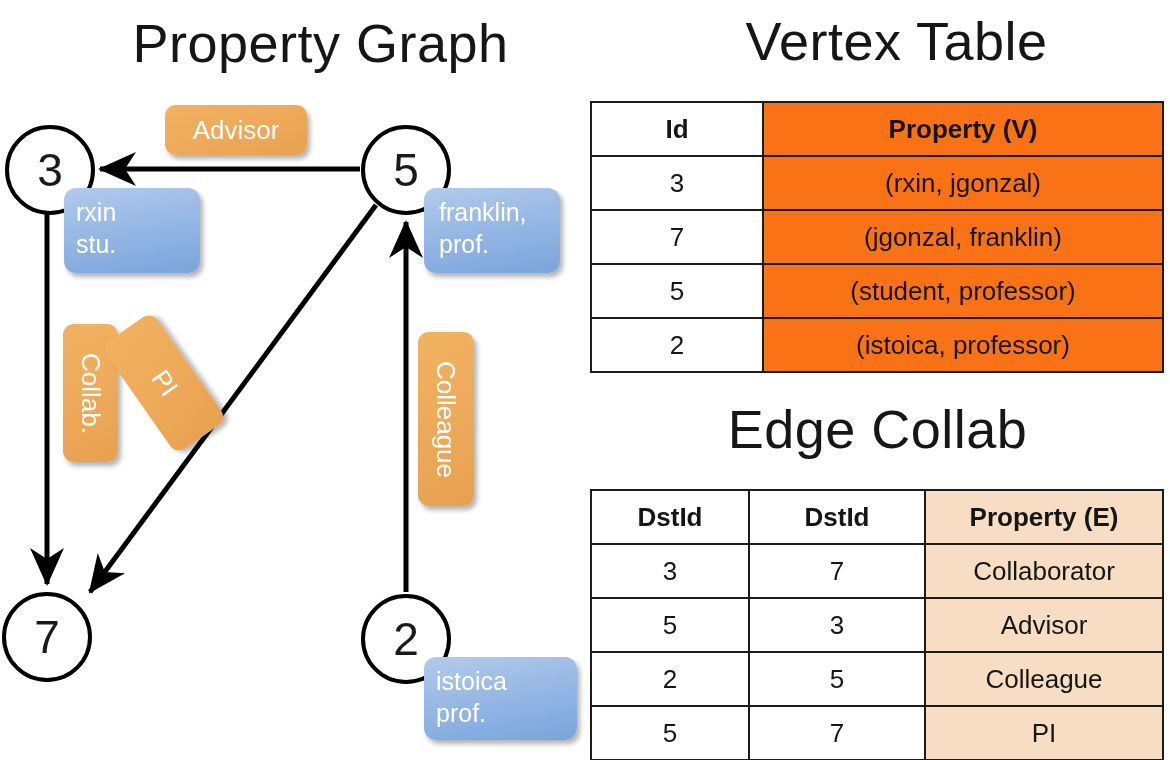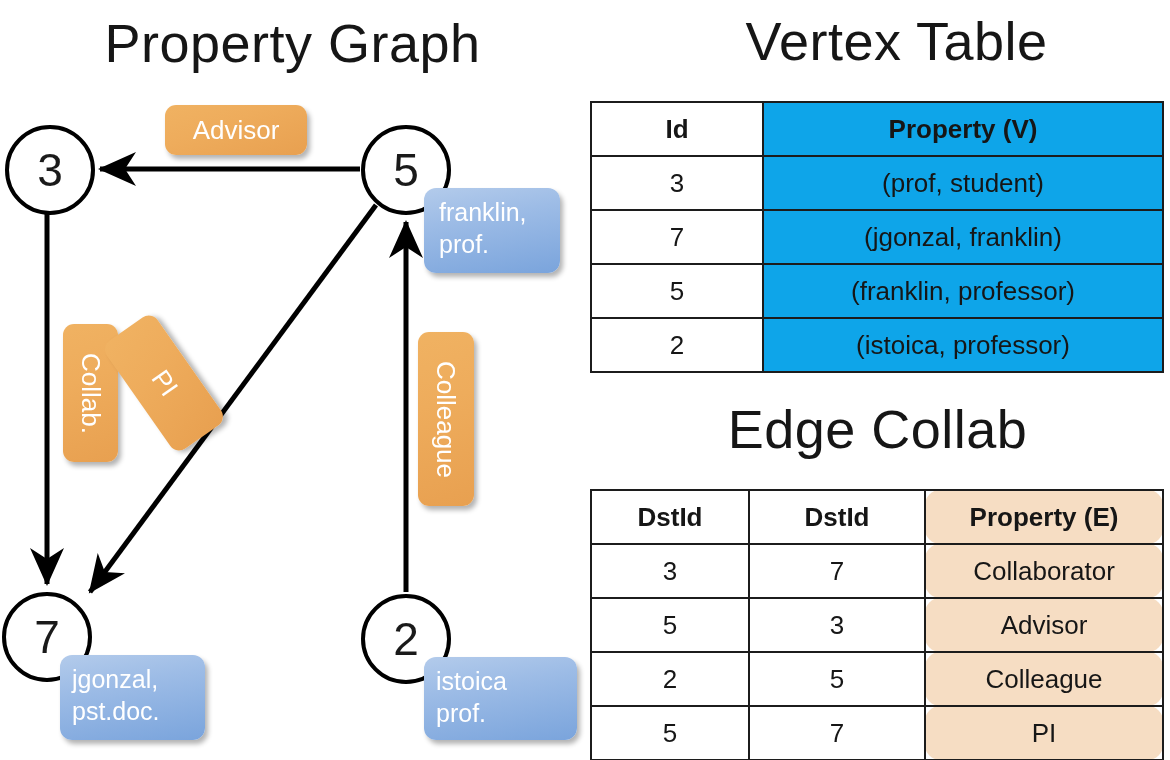--- a/index.html
+++ b/index.html
@@ -20,21 +20,21 @@
   .section-title {
     position: absolute;
     font-family: "Liberation Sans", sans-serif;
     font-weight: 300;
     font-size: 54px;
     line-height: 1;
     letter-spacing: 0.5px;
     color: #161616;
     white-space: nowrap;
   }
-  #title-property-graph { left: 0; top: 16px; width: 585px; text-align: center; }
+  #title-property-graph { left: 0; top: 16px; width: 585px; text-align: center; padding-left: 28px; }
   #title-vertex-table   { left: 604px; top: 14px; width: 585px; text-align: center; }
   #title-edge-table     { left: 585px; top: 402px; width: 585px; text-align: center; }
 
   
   #graph-panel {
     position: absolute;
     left: 0; top: 0;
     width: 585px; height: 760px;
   }
   #graph-edges {
@@ -147,28 +147,28 @@
   }
   .data-table th {
     font-weight: 700;
     font-size: 26px;
   }
 
   #vertex-table { left: 590px; top: 101px; width: 572px; }
   #vertex-table col.c-id   { width: 172px; }
   #vertex-table col.c-prop { width: 400px; }
   #vertex-table tr { height: 54px; }
-  #vertex-table .cell-prop { background: #0ea5e9; margin-left: 11px; }
+  #vertex-table .cell-prop { background: #f97316; margin-left: 11px; }
 
   #edge-table { left: 590px; top: 489px; width: 572px; }
   #edge-table col.c-src  { width: 158px; }
   #edge-table col.c-dst  { width: 176px; }
   #edge-table col.c-prop { width: 238px; }
   #edge-table tr { height: 54px; }
-  #edge-table .cell-prop { background: #f6ddc3; border-radius: 15px; }
+  #edge-table .cell-prop { background: #f6ddc3; }
 </style>
 </head>
 <body>
 
 <div class="section-title" id="title-property-graph">Property Graph</div>
 
 <div class="section-title" id="title-vertex-table">Vertex Table</div>
 
 <div class="section-title" id="title-edge-table">Edge Collab</div>
 
@@ -188,24 +188,24 @@
     <line x1="376" y1="205" x2="90" y2="592" stroke="#000000" stroke-width="5" marker-end="url(#ah)"></line>
 
     <line x1="406" y1="592" x2="406" y2="222" stroke="#000000" stroke-width="5" marker-end="url(#ah)"></line>
   </svg>
 
   <div class="vertex-node" id="node-3">3</div>
   <div class="vertex-node" id="node-5">5</div>
   <div class="vertex-node" id="node-7">7</div>
   <div class="vertex-node" id="node-2">2</div>
 
+  <div class="prop-box" id="prop-box-3">rxin
+stu.</div>
   <div class="prop-box" id="prop-box-5">franklin,
 prof.</div>
-  <div class="prop-box" id="prop-box-7">jgonzal,
-pst.doc.</div>
   <div class="prop-box" id="prop-box-2">istoica
 prof.</div>
 
   <div class="edge-label" id="edge-label-advisor">
     <span>Advisor</span>
   </div>
 
   <div class="edge-label" id="edge-label-collab">
     <span class="vtext">Collab.</span>
   </div>
@@ -226,29 +226,29 @@
     </colgroup>
   <thead>
     <tr>
       <th>Id</th>
       <th class="cell-prop">Property (V)</th>
     </tr>
   </thead>
   <tbody>
     <tr>
       <td>3</td>
-      <td class="cell-prop">(prof, student)</td>
+      <td class="cell-prop">(rxin, jgonzal)</td>
     </tr>
     <tr>
       <td>7</td>
       <td class="cell-prop">(jgonzal, franklin)</td>
     </tr>
     <tr>
       <td>5</td>
-      <td class="cell-prop">(franklin, professor)</td>
+      <td class="cell-prop">(student, professor)</td>
     </tr>
     <tr>
       <td>2</td>
       <td class="cell-prop">(istoica, professor)</td>
     </tr>
   </tbody>
 </table>
 
 <table class="data-table" id="edge-table">
   <colgroup>

